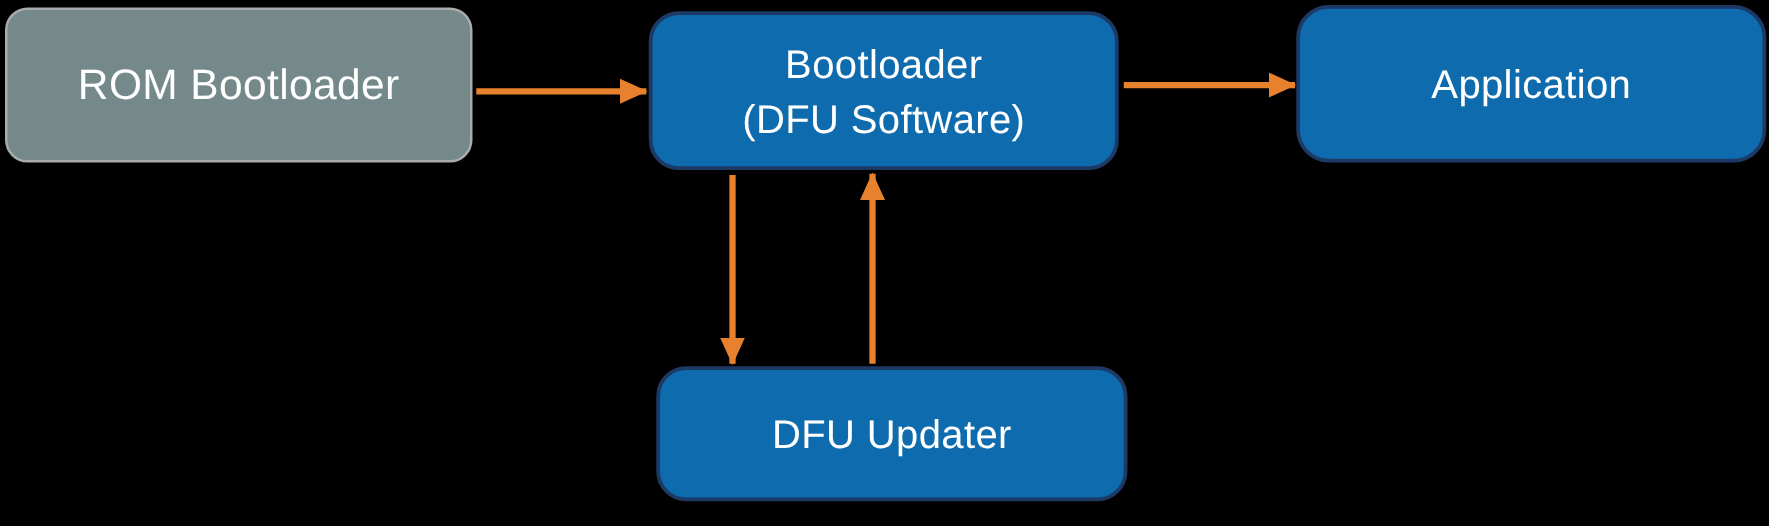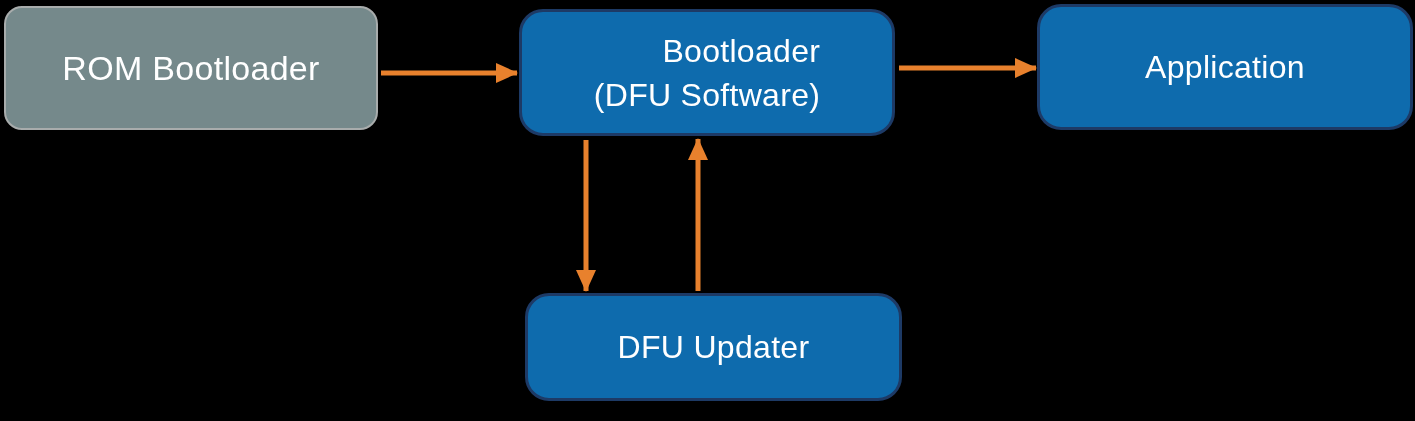--- a/index.html
+++ b/index.html
@@ -22,21 +22,21 @@
     height: 421px;
     background: var(--bg);
     overflow: hidden;
     font-family: "Liberation Sans", sans-serif;
   }
   .node {
     position: absolute;
     display: flex;
     align-items: center;
     justify-content: center;
-    text-align: right;
+    text-align: center;
     box-sizing: border-box;
     color: var(--text);
   }
   .node .label {
     white-space: pre-line;
     letter-spacing: 0.3px;
   }
   .node.gray {
     background: var(--gray-fill);
     border: 2px solid var(--gray-border);
@@ -45,21 +45,21 @@
   }
   .node.blue {
     background: var(--blue-fill);
     border: 3px solid var(--blue-border);
     border-radius: 24px;
     font-size: 32px;
     line-height: 44px;
   }
   #node-rom-bootloader  { left: 4px;    top: 6px;   width: 374px; height: 124px; }
   #node-bootloader      { left: 519px;  top: 9px;   width: 376px; height: 127px; }
-  #node-application     { left: 1037px; top: 4px;   width: 376px; height: 126px; }
+  #node-application     { left: 1037px; top: 4px;   width: 376px; height: 126px; border-radius: 26px; }
   #node-dfu-updater     { left: 525px;  top: 293px; width: 377px; height: 108px; }
 
   svg#edges {
     position: absolute;
     left: 0;
     top: 0;
     width: 1415px;
     height: 421px;
     pointer-events: none;
   }

